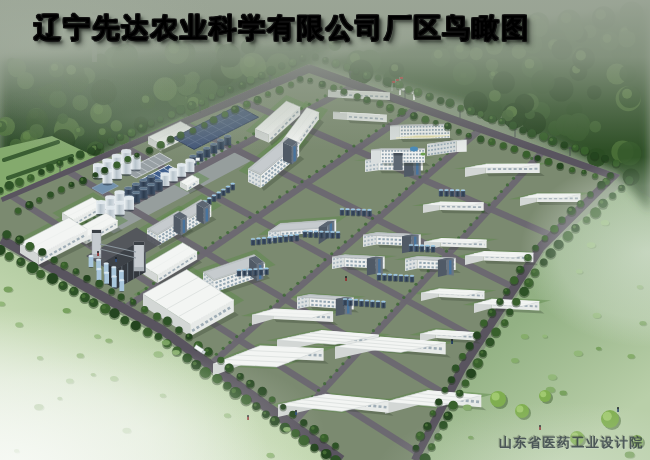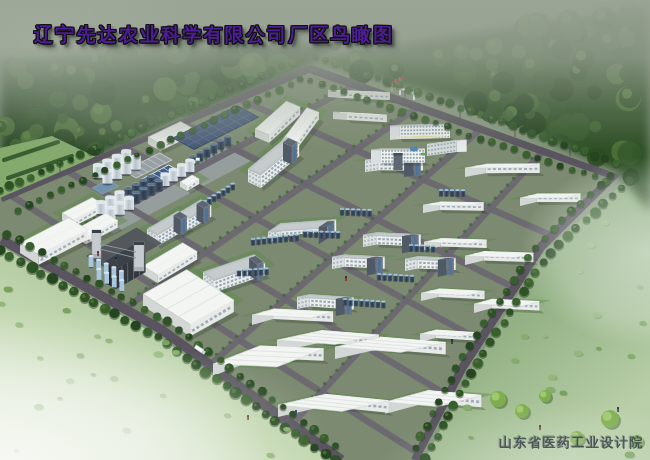--- a/index.html
+++ b/index.html
@@ -1,22 +1,22 @@
 <!DOCTYPE html>
 <html><head>
 <meta charset="utf-8">
 <style>
   html,body{margin:0;padding:0;}
   body{width:650px;height:460px;overflow:hidden;position:relative;
        font-family:"Liberation Sans","DejaVu Sans",sans-serif;background:#8a9a8a;}
   #stage{position:absolute;inset:0;width:650px;height:460px;}
   #scene{position:absolute;left:0;top:0;}
   .title-overlay{
-    position:absolute;left:34px;top:22px;z-index:5;
-    font-size:19px;font-weight:bold;letter-spacing:2.2px;color:#4c1d95;
+    position:absolute;left:34px;top:10px;z-index:5;
+    font-size:27px;font-weight:bold;letter-spacing:2.2px;color:#000000;
     text-shadow:
       1px 0 0 #111, -1px 0 0 #111, 0 1px 0 #111, 0 -1px 0 #111,
       1px 1px 0 #111, -1px -1px 0 #111, 1px -1px 0 #111, -1px 1px 0 #111,
       3px 3px 3px rgba(20,25,20,.75), 5px 5px 5px rgba(40,45,40,.45);
     white-space:nowrap;
   }
   .watermark{
     position:absolute;right:6px;bottom:8px;z-index:5;
     font-size:13px;font-weight:bold;letter-spacing:1.5px;color:#39434a;opacity:.85;
     text-shadow:1px 1px 0 rgba(210,220,212,.35), -1px -1px 1px rgba(0,0,0,.35);

